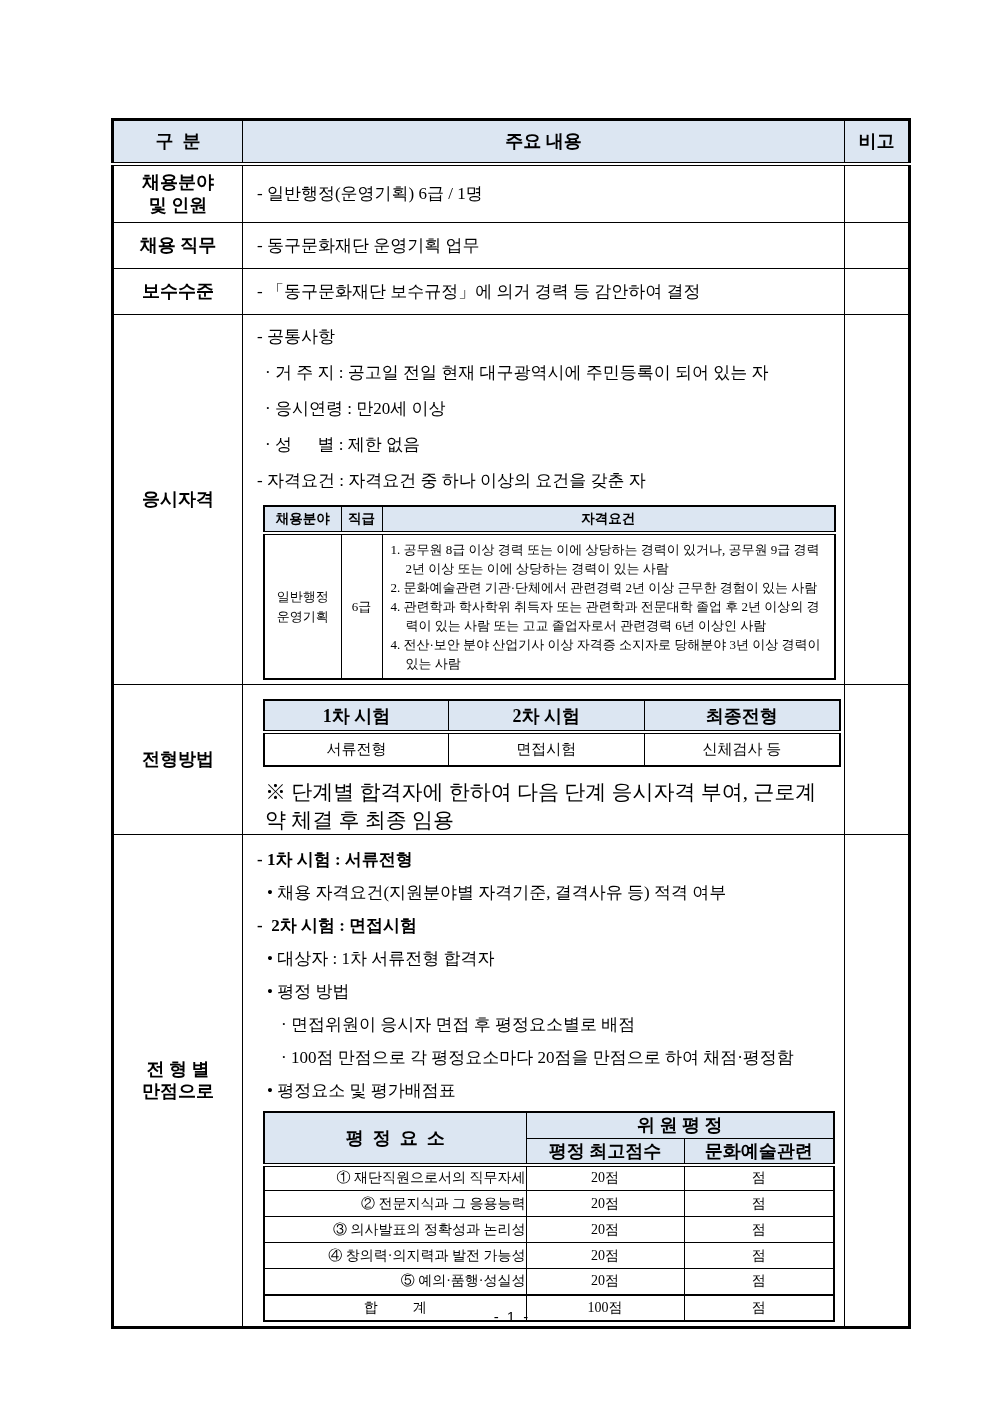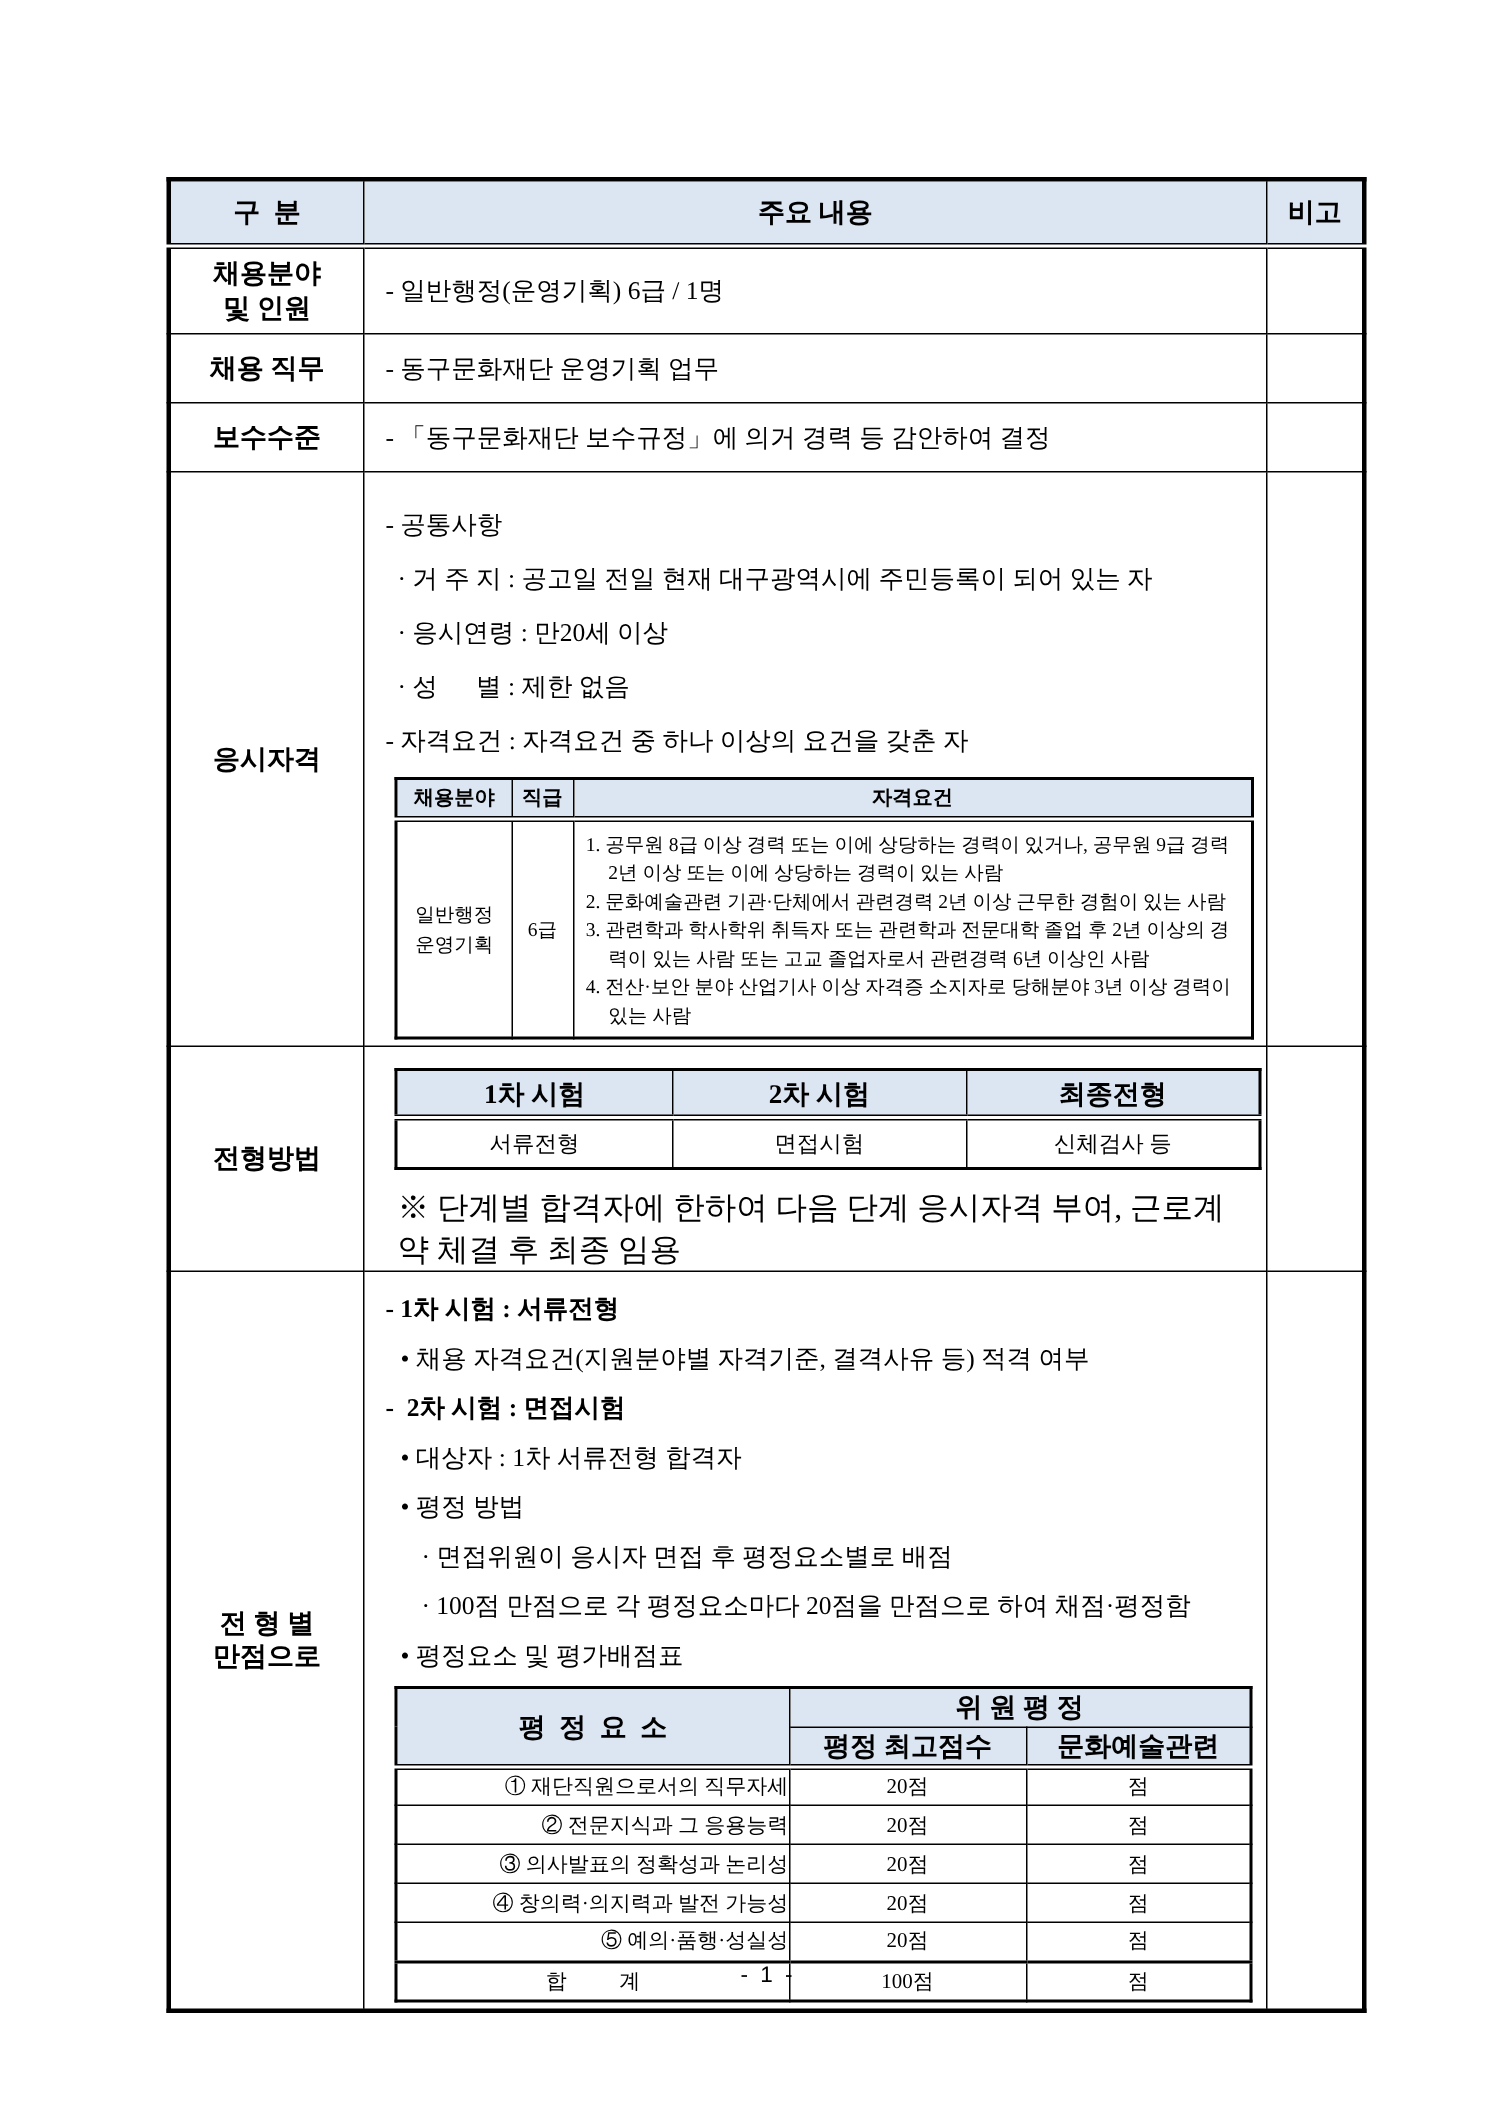--- a/index.html
+++ b/index.html
@@ -27,21 +27,21 @@
   td.rowlabel {
     text-align: center; font-weight: bold; font-size: 18px;
     white-space: pre; line-height: 1.25;
   }
   td.content { padding: 0 10px 0 14px; font-size: 17px; }
   td.note-col { background: #fff; }
 
   .dash-line { white-space: pre-wrap; }
 
   
-  td.elig { vertical-align: top; padding: 17px 8px 4px 14px; font-size: 17px; }
+  td.elig { vertical-align: top; padding: 4px 8px 4px 14px; font-size: 17px; }
   .elig-line { line-height: 36px; white-space: pre-wrap; }
   .elig-line.sub { padding-left: 8px; }
 
   
   table.qual {
     width: 571px; margin: 6px 0 0 6px;
     border-collapse: collapse; table-layout: fixed;
     border: 2px solid #000; font-size: 13px;
   }
   table.qual td, table.qual th { border: 1px solid #000; }
@@ -157,21 +157,21 @@
             <th>직급</th>
             <th>자격요건</th>
           </tr>
           <tr>
             <td class="qcenter">일반행정
 운영기획</td>
             <td class="qcenter">6급</td>
             <td class="qreq">
               <div class="req-item">1. 공무원 8급 이상 경력 또는 이에 상당하는 경력이 있거나, 공무원 9급 경력 2년 이상 또는 이에 상당하는 경력이 있는 사람</div>
               <div class="req-item">2. 문화예술관련 기관·단체에서 관련경력 2년 이상 근무한 경험이 있는 사람</div>
-              <div class="req-item">3. 관련학과 학사학위 취득자 또는 관련학과 전문대학 졸업 후 2년 이상의 경력이 있는 사람 또는 고교 졸업자로서 관련경력 6년 이상인 사람</div>
+              <div class="req-item">4. 관련학과 학사학위 취득자 또는 관련학과 전문대학 졸업 후 2년 이상의 경력이 있는 사람 또는 고교 졸업자로서 관련경력 6년 이상인 사람</div>
               <div class="req-item">4. 전산·보안 분야 산업기사 이상 자격증 소지자로 당해분야 3년 이상 경력이 있는 사람</div>
             </td>
           </tr>
         </tbody>
             </table>
       </td>
       <td class="note-col"></td>
     </tr>
 
     <tr style="height:120px">

